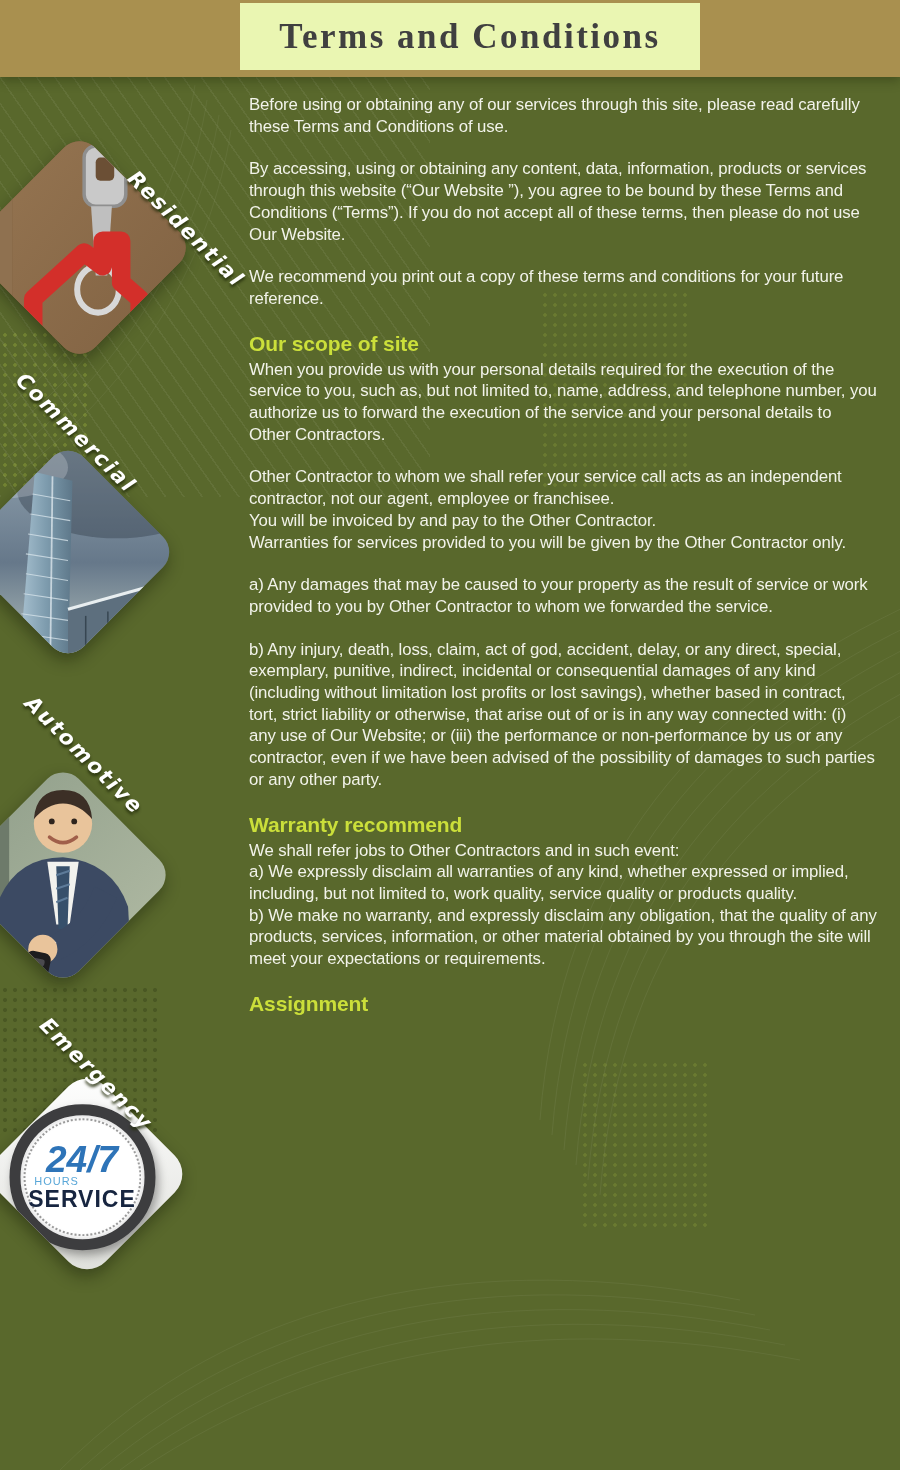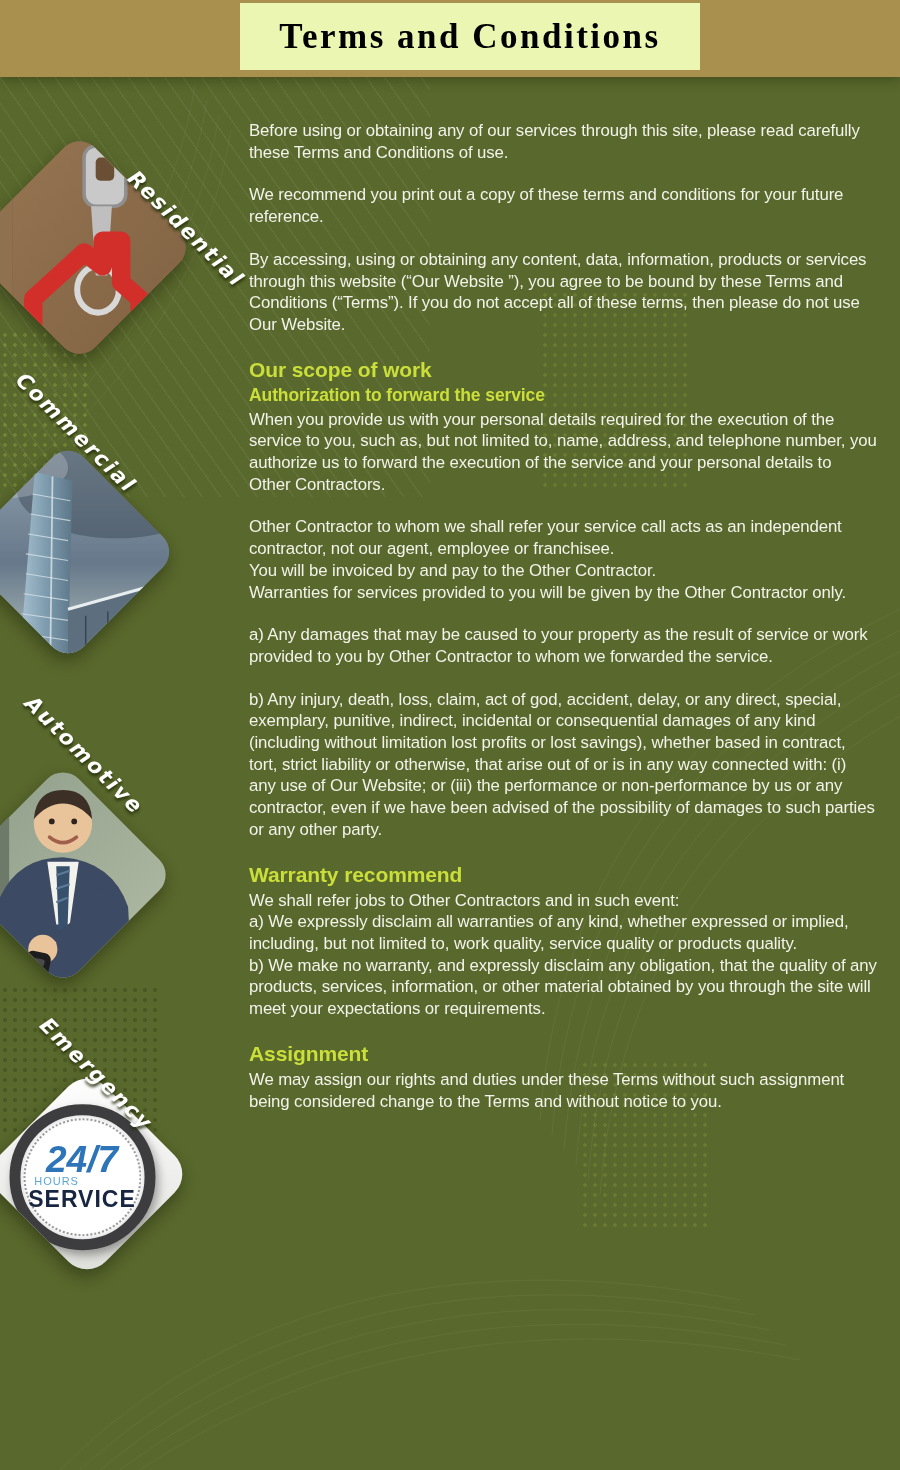--- a/index.html
+++ b/index.html
@@ -28,26 +28,26 @@
   .banner {
     position:absolute; left:0; top:0; width:900px; height:77px;
     background:#a9904f; box-shadow:0 4px 10px rgba(30,38,8,0.35);
   }
   .title-box {
     position:absolute; left:240px; top:3px; width:460px; height:67px;
     background:#eaf6b2; display:flex; align-items:center; justify-content:center;
   }
   .title-box h1 {
     margin:0; font-family:"Liberation Serif", serif; font-weight:700;
-    font-size:35px; letter-spacing:2.5px; color:#000000;
+    font-size:35px; letter-spacing:2.5px; color:#404040;
   }
 
   
   .content {
-    position:absolute; left:249px; top:98px; width:628px;
+    position:absolute; left:249px; top:72px; width:628px;
     padding-top:22px; color:#f2f3ea;
     font-size:16.8px; line-height:21.7px; letter-spacing:-0.1px;
   }
   .content p { margin:0 0 21px; white-space:pre-line; }
   .heading { color:#cbdf3a; margin:0 0 3px; }
   .heading.large { font-size:21px; line-height:25px; font-weight:700; }
   .heading.small { font-size:17.5px; line-height:21px; font-weight:700; }
 
   
   .diamond {
@@ -264,30 +264,29 @@
       </div>
     </div>
     <div class="ribbon rb-3">Emergency</div>
 
   </aside>
 
   <main class="content" id="content">
   <section class="section">
 
   <p>Before using or obtaining any of our services through this site, please read carefully these Terms and Conditions of use.</p>
+        <p>By accessing, using or obtaining any content, data, information, products or services through this website (“Our Website ”), you agree to be bound by these Terms and Conditions (“Terms”). If you do not accept all of these terms, then please do not use Our Website.</p>
         <p>We recommend you print out a copy of these terms and conditions for your future reference.</p>
-        <p>By accessing, using or obtaining any content, data, information, products or services through this website (“Our Website ”), you agree to be bound by these Terms and Conditions (“Terms”). If you do not accept all of these terms, then please do not use Our Website.</p>
-      </section>
-
-  <section class="section">
-    <h2 class="heading large">Our scope of work</h2>
-      </section>
-
-  <section class="section">
-    <h2 class="heading small">Authorization to forward the service</h2>
+      </section>
+
+  <section class="section">
+    <h2 class="heading large">Our scope of site</h2>
+      </section>
+
+  <section class="section">
   <p>When you provide us with your personal details required for the execution of the service to you, such as, but not limited to, name, address, and telephone number, you authorize us to forward the execution of the service and your personal details to Other Contractors.</p>
       </section>
 
   <section class="section">
   <p>Other Contractor to whom we shall refer your service call acts as an independent contractor, not our agent, employee or franchisee.
 You will be invoiced by and pay to the Other Contractor.
 Warranties for services provided to you will be given by the Other Contractor only.</p>
       </section>
 
   <section class="section">
@@ -297,16 +296,15 @@
 
   <section class="section">
     <h2 class="heading large">Warranty recommend</h2>
   <p>We shall refer jobs to Other Contractors and in such event:
 a) We expressly disclaim all warranties of any kind, whether expressed or implied, including, but not limited to, work quality, service quality or products quality.
 b) We make no warranty, and expressly disclaim any obligation, that the quality of any products, services, information, or other material obtained by you through the site will meet your expectations or requirements.</p>
       </section>
 
   <section class="section">
     <h2 class="heading large">Assignment</h2>
-  <p>We may assign our rights and duties under these Terms without such assignment being considered change to the Terms and without notice to you.</p>
       </section>
 </main>
 </div>
 
 </body></html>

